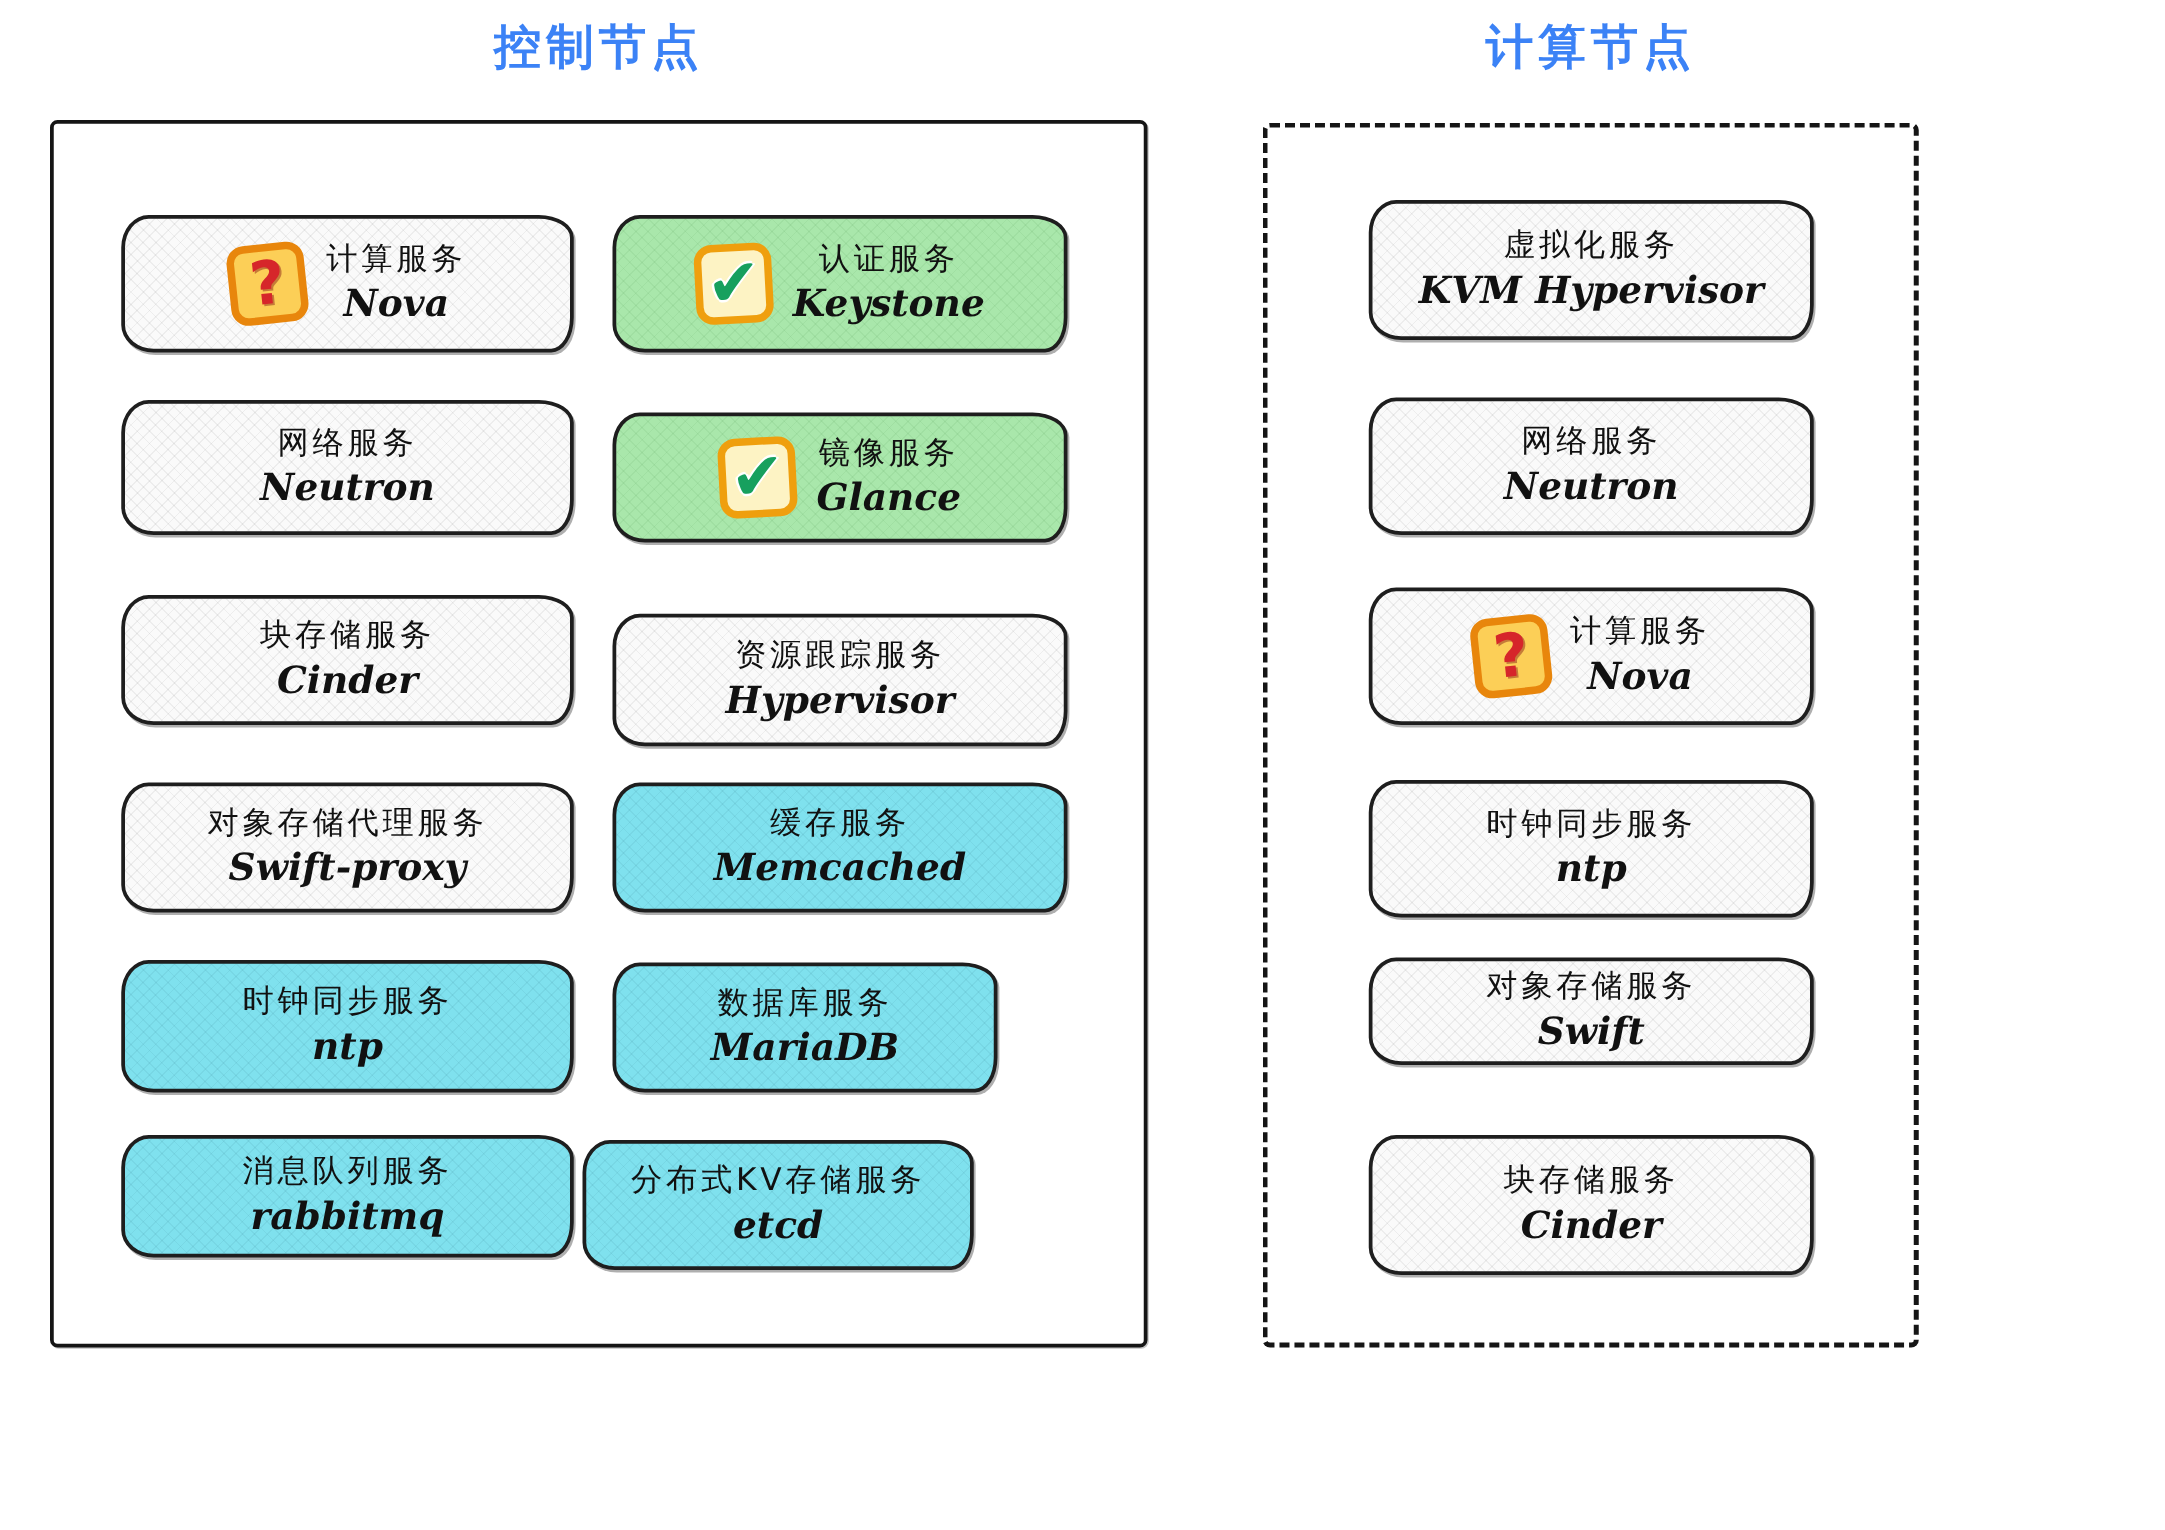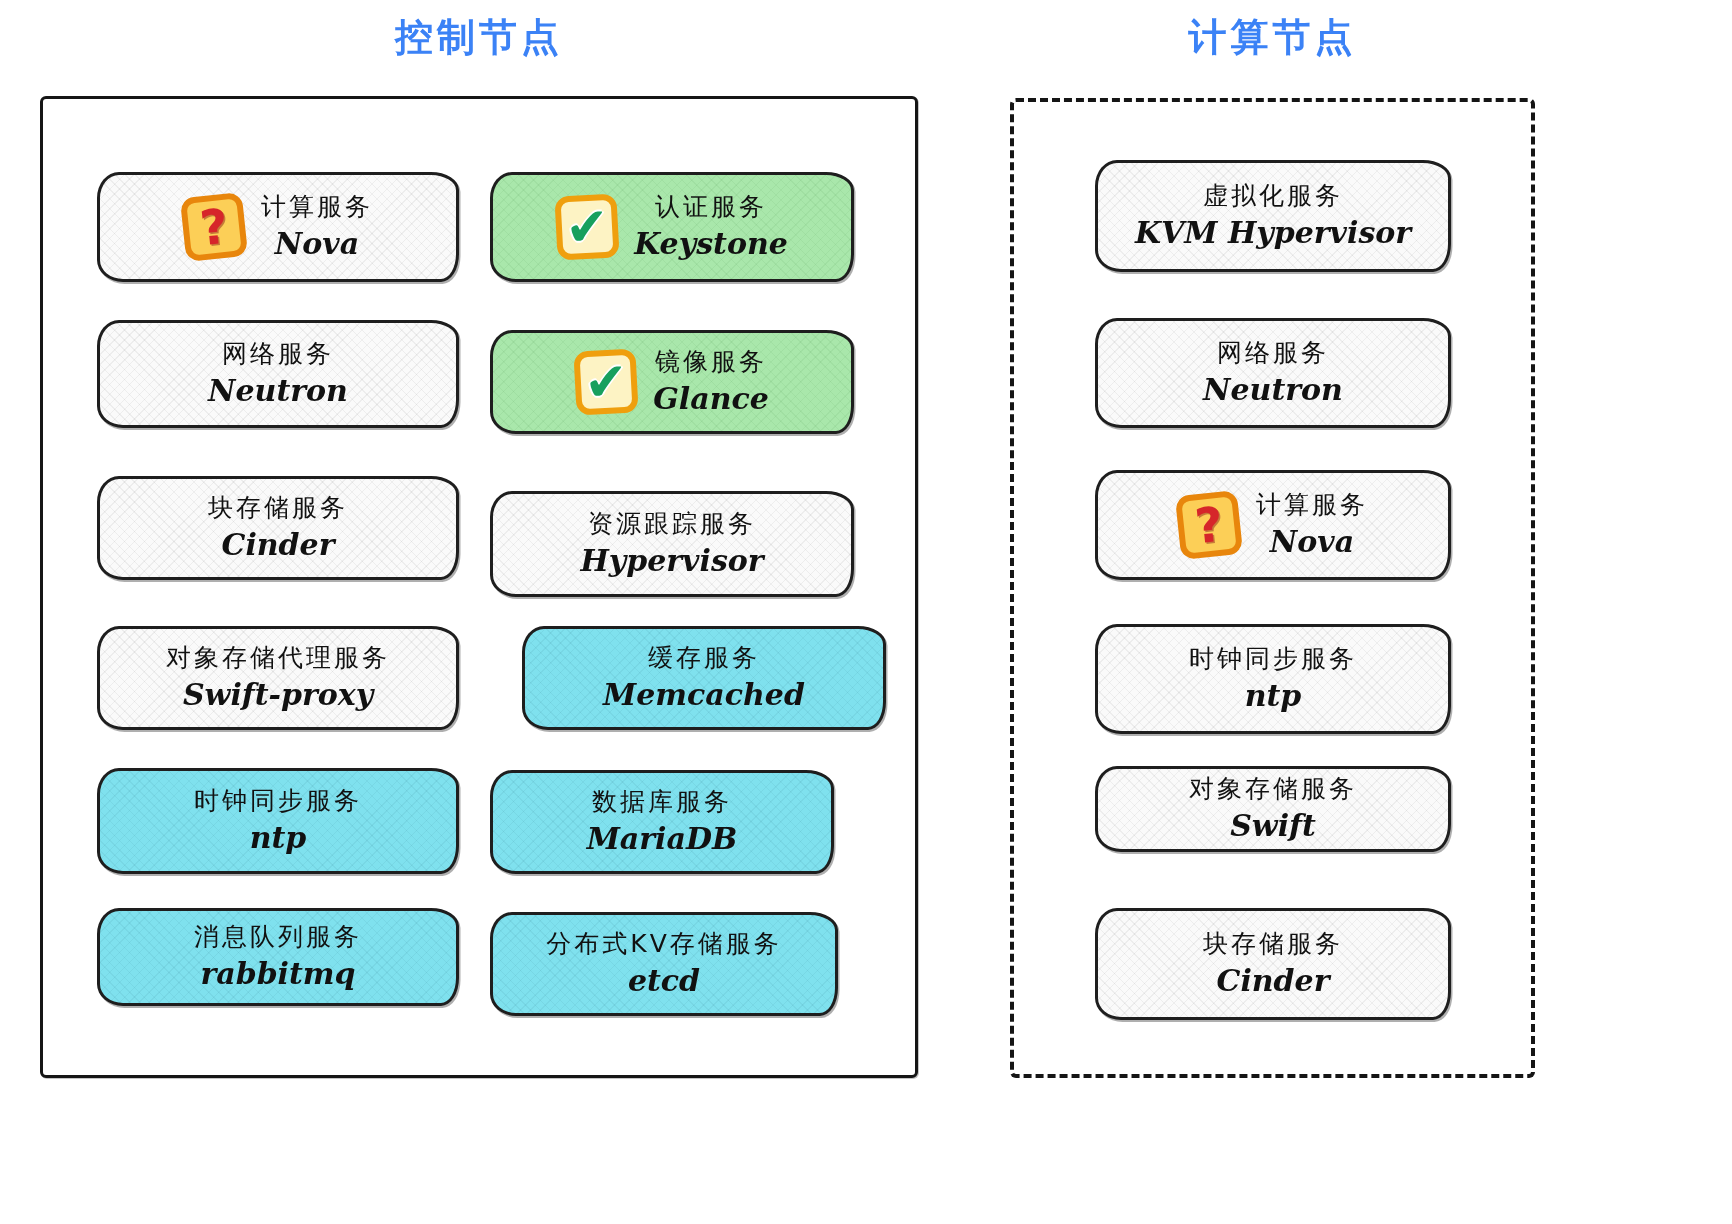--- a/index.html
+++ b/index.html
@@ -186,35 +186,35 @@
     </div>
   </div>
 
   <div class="card plain" style="left:490px; top:491px; width:364px; height:106px;">
     <div class="txt">
       <div class="zh">资源跟踪服务</div>
       <div class="en">Hypervisor</div>
     </div>
   </div>
 
-  <div class="card cyan" style="left:490px; top:626px; width:364px; height:104px;margin-left:32px;">
+  <div class="card cyan" style="left:490px; top:626px; width:364px; height:104px;">
     <div class="txt">
       <div class="zh">缓存服务</div>
       <div class="en">Memcached</div>
     </div>
   </div>
 
-  <div class="card cyan" style="left:490px; top:770px; width:344px; height:104px;">
+  <div class="card cyan" style="left:490px; top:770px; width:308px; height:104px;">
     <div class="txt">
       <div class="zh">数据库服务</div>
       <div class="en">MariaDB</div>
     </div>
   </div>
 
-  <div class="card cyan" style="left:490px; top:912px; width:348px; height:104px;">
+  <div class="card cyan" style="left:466px; top:912px; width:313px; height:104px;">
     <div class="txt">
       <div class="zh">分布式KV存储服务</div>
       <div class="en">etcd</div>
     </div>
   </div>
 
   <div class="card plain" style="left:1095px; top:160px; width:356px; height:112px;">
     <div class="txt">
       <div class="zh">虚拟化服务</div>
       <div class="en">KVM Hypervisor</div>

